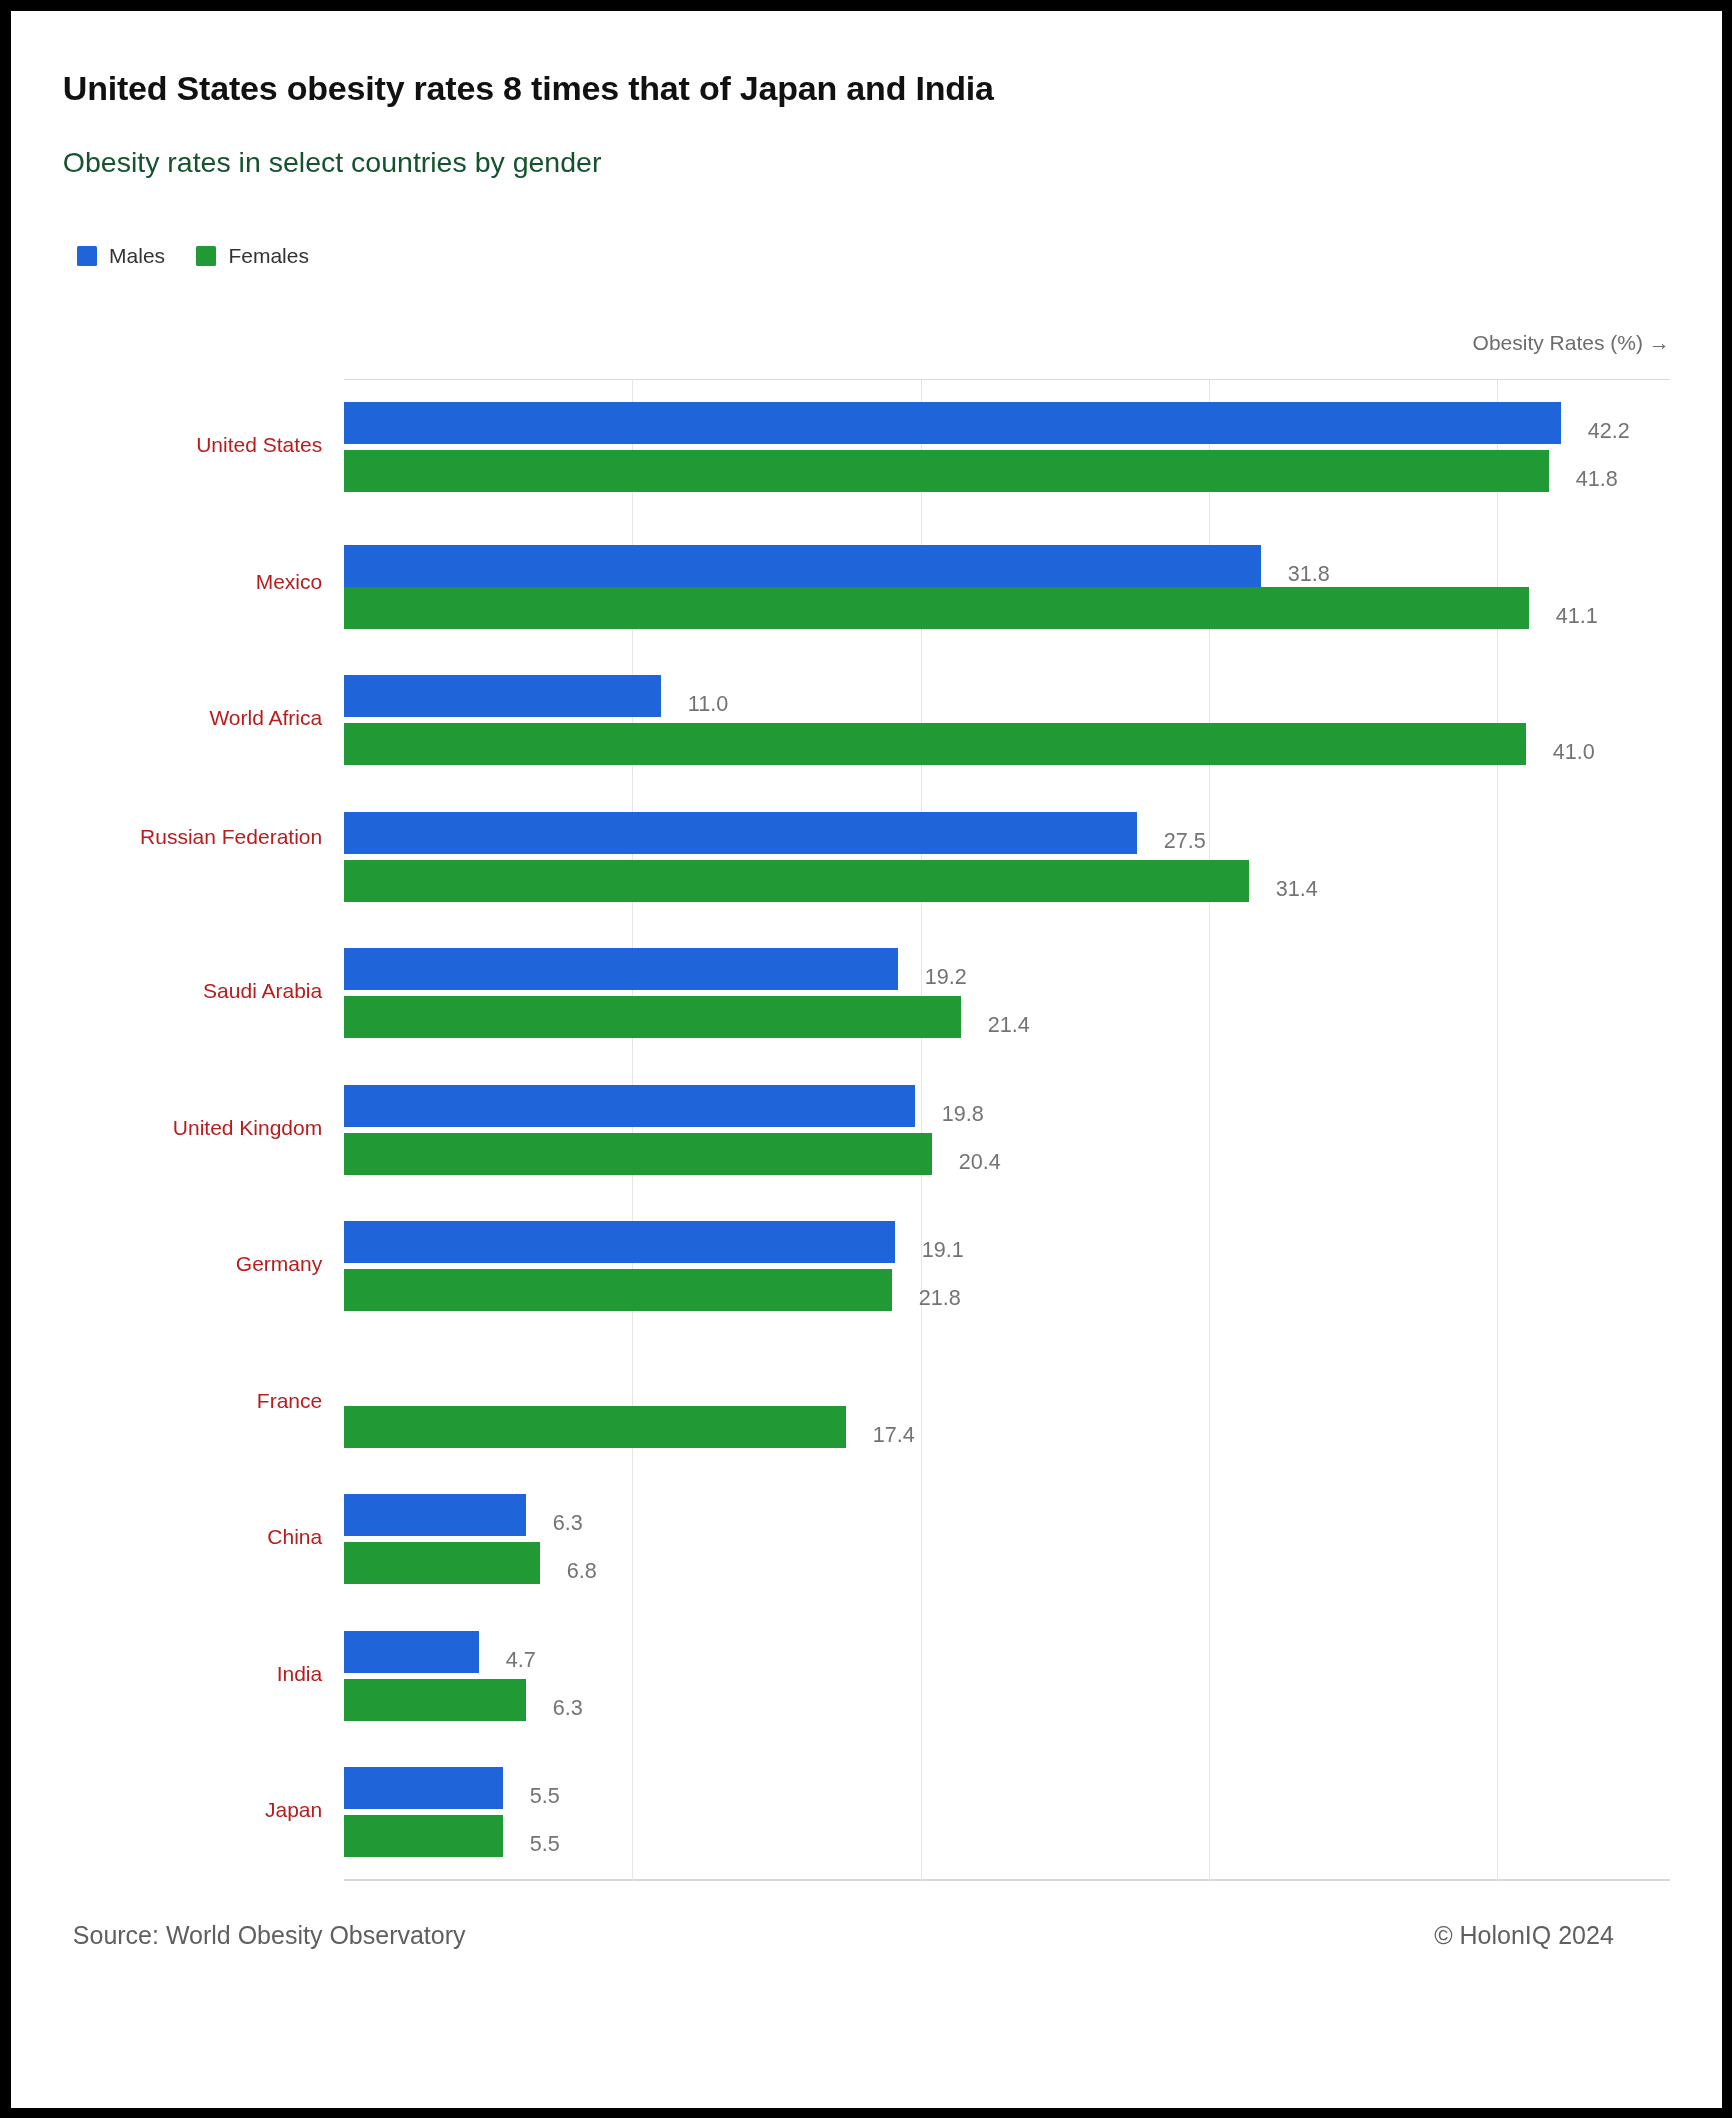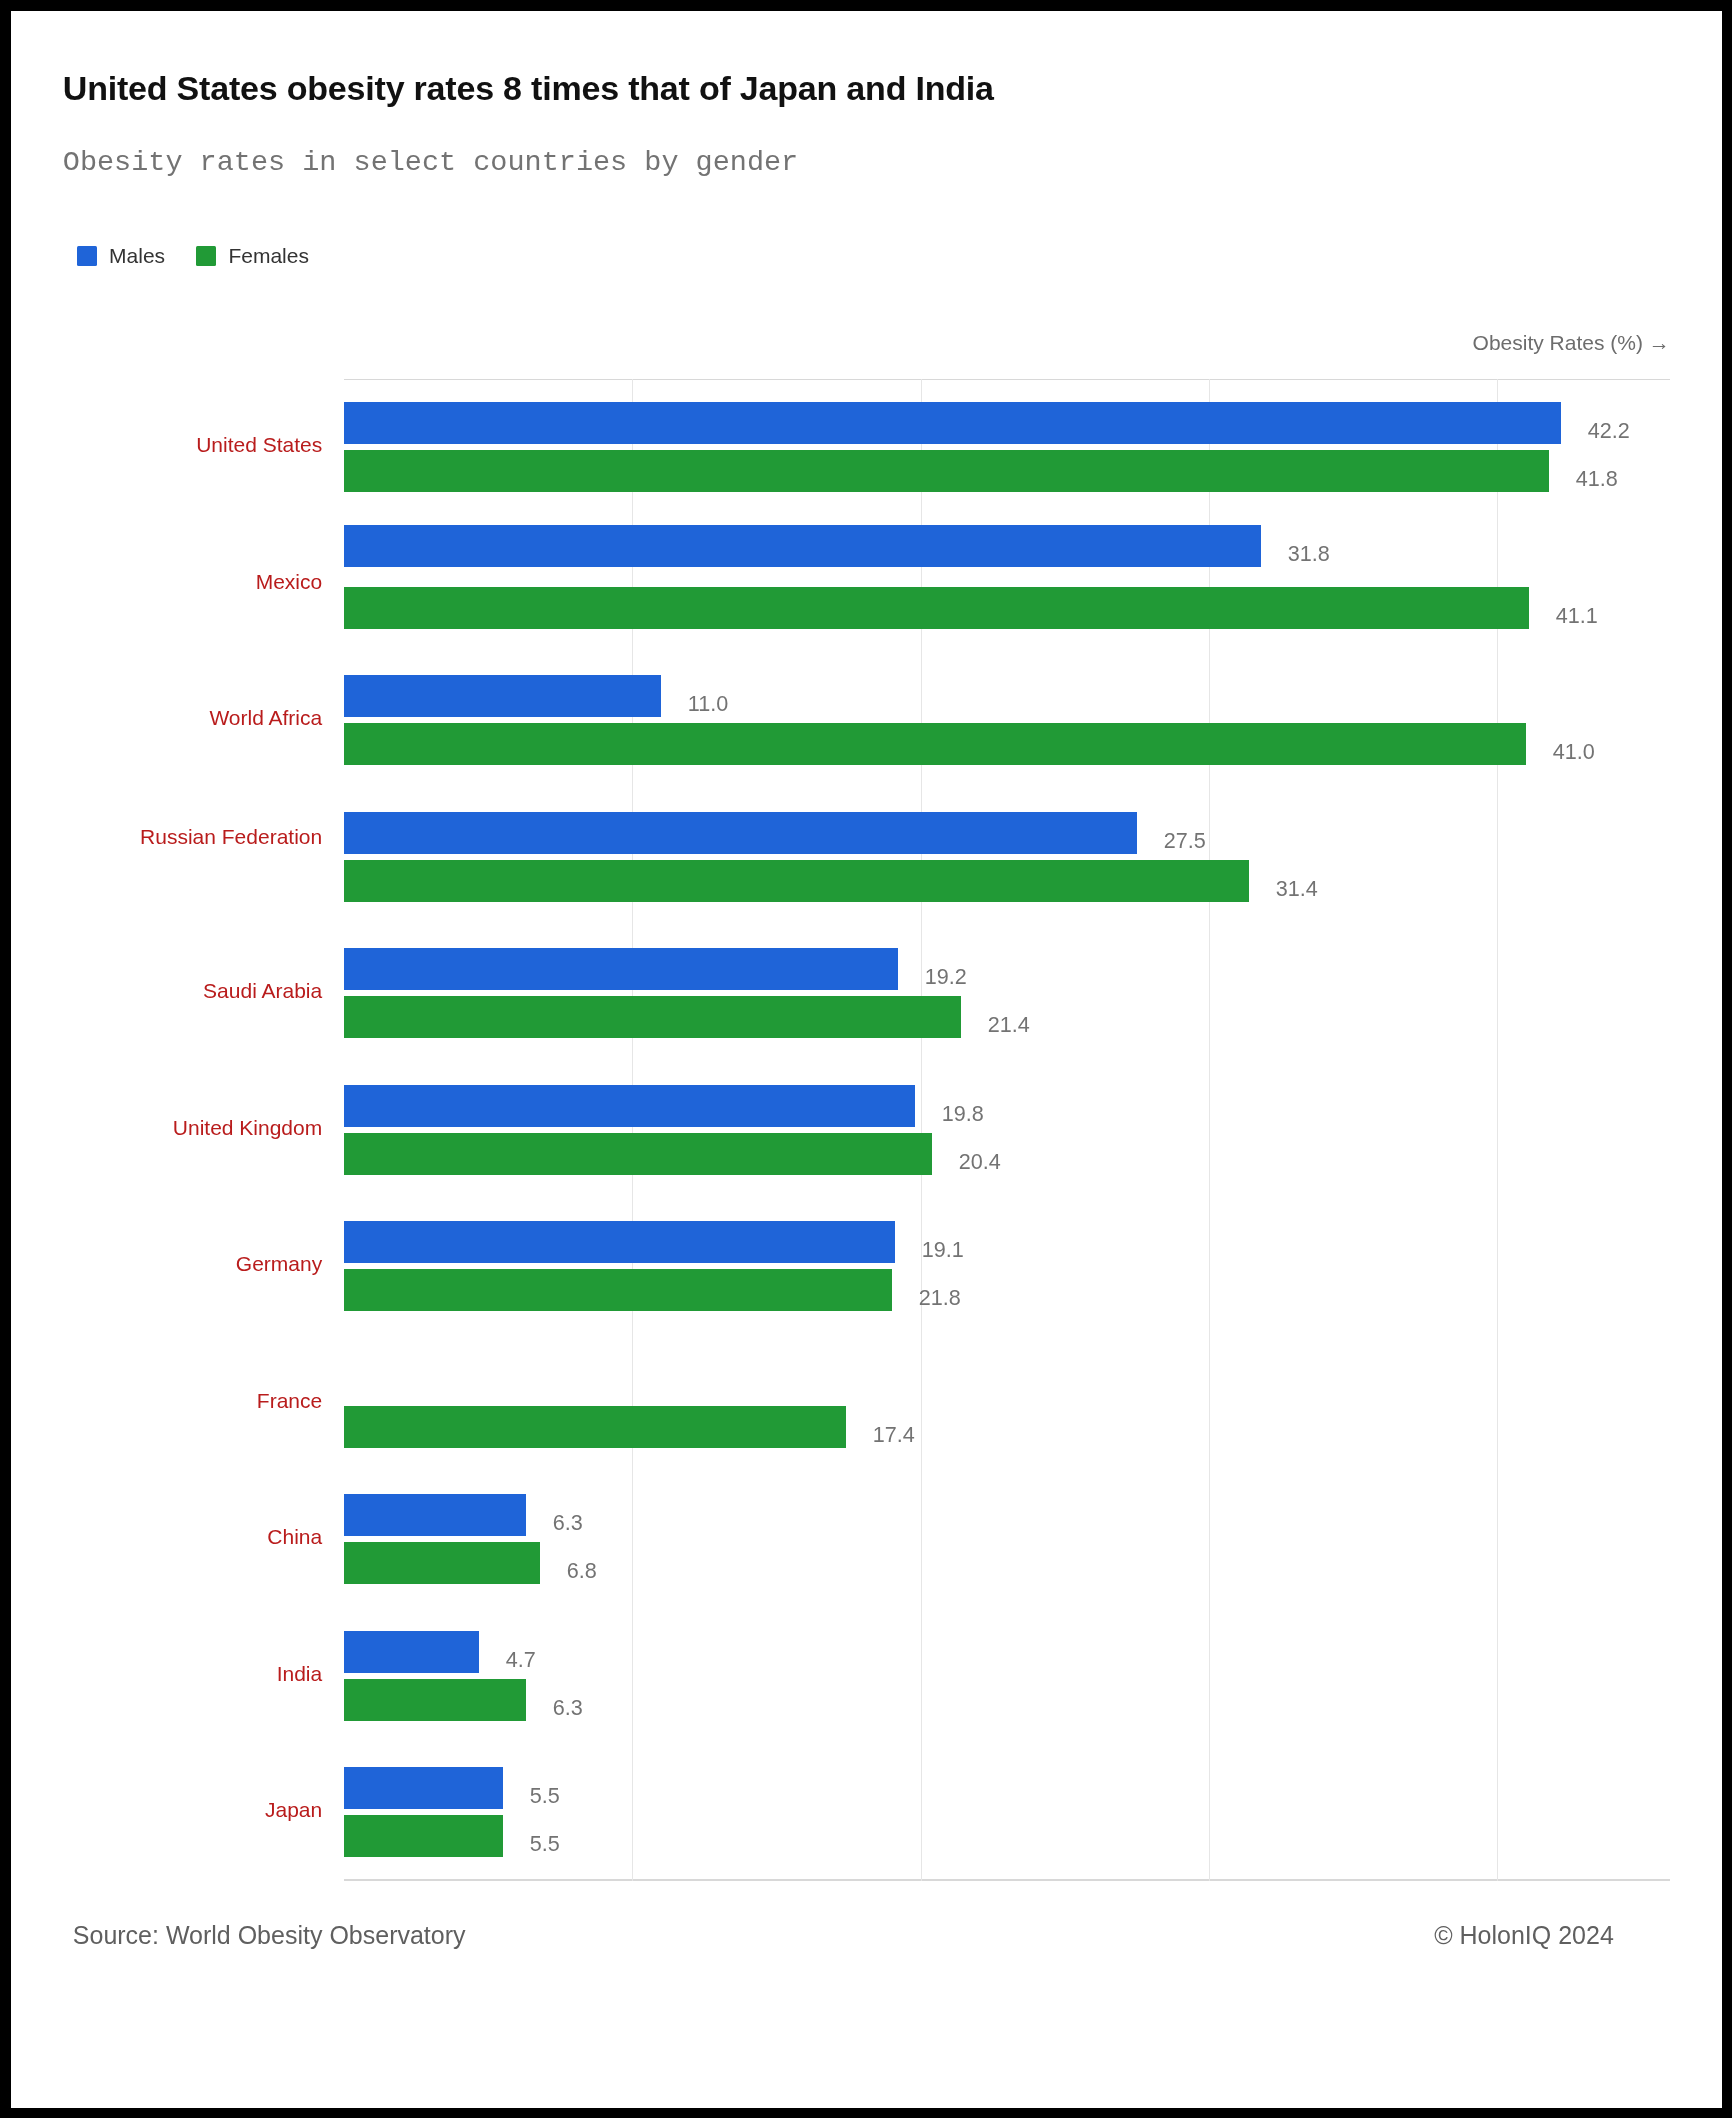--- a/index.html
+++ b/index.html
@@ -37,23 +37,22 @@
     font-weight: bold;
     color: #111111;
     letter-spacing: -0.2px;
     white-space: nowrap;
   }
   #subtitle {
     position: absolute;
     left: 52px;
     top: 135px;
     font-size: 28.5px;
-    color: #737373;
-    white-space: nowrap;
-    font-family: Liberation Mono, monospace;
+    color: #14532d;
+    white-space: nowrap;
   }
 
   
   #legend {
     position: absolute;
     left: 66px;
     top: 233px;
     display: flex;
     align-items: center;
     gap: 31px;
@@ -208,21 +207,21 @@
               <div class="bar" style="width: 1217px; background: rgb(31, 100, 216);"></div>
               <div class="bar-value" style="left: 1217px;">42.2</div>
             </div>
             <div class="bar-row" style="top: 71px; width: 1326px;">
               <div class="bar" style="width: 1205px; background: rgb(33, 154, 54);"></div>
               <div class="bar-value" style="left: 1205px;">41.8</div>
             </div>
           </div>
           <div class="group" style="top: 137px; height: 137px;">
             <div class="cat-label" style="top: 54px;">Mexico</div>
-            <div class="bar-row" style="top: 9px; width: 1326px;">
+            <div class="bar-row" style="top: 29px; width: 1326px;">
               <div class="bar" style="width: 917px; background: rgb(31, 100, 216);"></div>
               <div class="bar-value" style="left: 917px;">31.8</div>
             </div>
             <div class="bar-row" style="top: 71px; width: 1326px;">
               <div class="bar" style="width: 1185px; background: rgb(33, 154, 54);"></div>
               <div class="bar-value" style="left: 1185px;">41.1</div>
             </div>
           </div>
           <div class="group" style="top: 273px; height: 137px;">
             <div class="cat-label" style="top: 54px;">World Africa</div>

